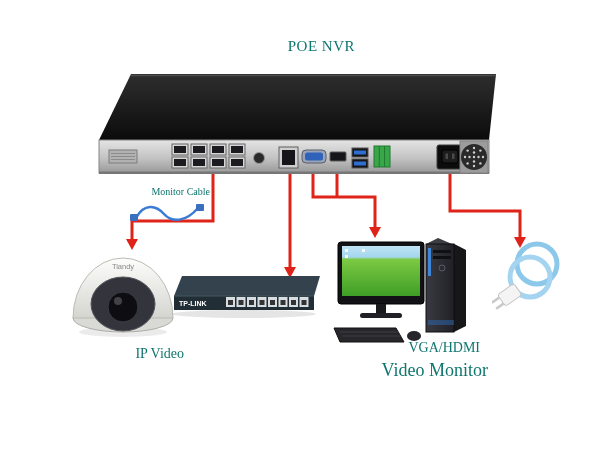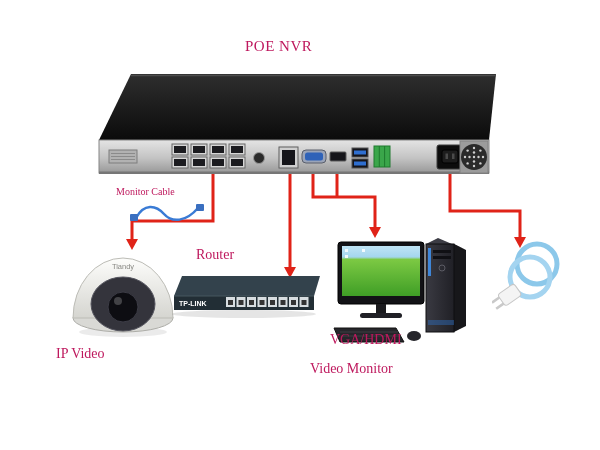--- a/index.html
+++ b/index.html
@@ -1,26 +1,26 @@
 <!DOCTYPE html>
 <html><head>
 <meta charset="utf-8">
 <style>
   html,body { margin:0; padding:0; background:#fff; }
   .stage {
     position:relative; width:600px; height:450px; background:#ffffff;
     overflow:hidden; font-family:"Liberation Serif", serif;
   }
-  .lbl { position:absolute; color:#be185d; text-align:left; line-height:1.1; }
+  .lbl { position:absolute; color:#0f766e; text-align:right; line-height:1.1; }
   .lbl.title   { left:245px; top:38px;  width:110px; font-size:15px; letter-spacing:.5px; }
   .lbl.net-lbl { left:116px; top:186px; width:94px;  font-size:10px; }
   .lbl.router-lbl { left:196px; top:247px; width:84px; font-size:14px; }
   .lbl.cam-lbl { left:56px;  top:346px; width:128px; font-size:14px; }
-  .lbl.mon-lbl1{ left:330px; top:332px; width:150px; font-size:14px; }
-  .lbl.mon-lbl2{ left:310px; top:361px; width:166px; font-size:14px; }
+  .lbl.mon-lbl1{ left:330px; top:340px; width:150px; font-size:14px; }
+  .lbl.mon-lbl2{ left:322px; top:361px; width:166px; font-size:18px; }
   .lbl.pow-lbl { left:474px; top:314px; width:118px; font-size:14px; }
   .abs { position:absolute; }
   svg { display:block; }
 </style>
 </head>
 <body>
 
 <div class="stage">
 
   <div class="lbl title">POE NVR</div>
@@ -154,21 +154,20 @@
     <ellipse cx="55" cy="88" rx="44" ry="5" fill="#000000" opacity="0.08"></ellipse>
     <ellipse cx="55" cy="74" rx="50" ry="14" fill="#d9d9d5" stroke="#adada8"></ellipse>
     <path d="M5,74 A50,60 0 0 1 105,74 Z" fill="url(#domeGrad)" stroke="#bcbcb6"></path>
     <ellipse cx="55" cy="60" rx="32" ry="27" fill="#34343c" stroke="#54545e"></ellipse>
     <circle cx="55" cy="63" r="15" fill="#0d0d12" stroke="#3c3c46"></circle>
     <circle cx="50" cy="57" r="4" fill="#ffffff" opacity="0.22"></circle>
     <text x="55" y="25" text-anchor="middle" font-size="7.5" fill="#8a8a85" font-family="Liberation Sans, sans-serif">Tiandy</text>
   </svg>
   <div class="lbl cam-lbl">IP Video</div>
 
-  <div class="lbl router-lbl">Router</div>
   <svg class="abs" style="left:168px;top:264px" width="158" height="58" viewBox="0 0 158 58">
     <ellipse cx="76" cy="50" rx="72" ry="4" fill="#000000" opacity="0.1"></ellipse>
     <polygon points="14,12 152,12 146,32 6,32" fill="#33424c"></polygon>
     <polygon points="6,32 146,32 146,46 6,46" fill="#222e35"></polygon>
     <line x1="6" y1="32" x2="146" y2="32" stroke="#46565f"></line>
     <g>
       <rect x="58" y="33" width="9" height="10" fill="#d7dde0"></rect>
         <rect x="60" y="36" width="5" height="5" fill="#333"></rect>
       <rect x="68.5" y="33" width="9" height="10" fill="#d7dde0"></rect>
         <rect x="70.5" y="36" width="5" height="5" fill="#333"></rect>

